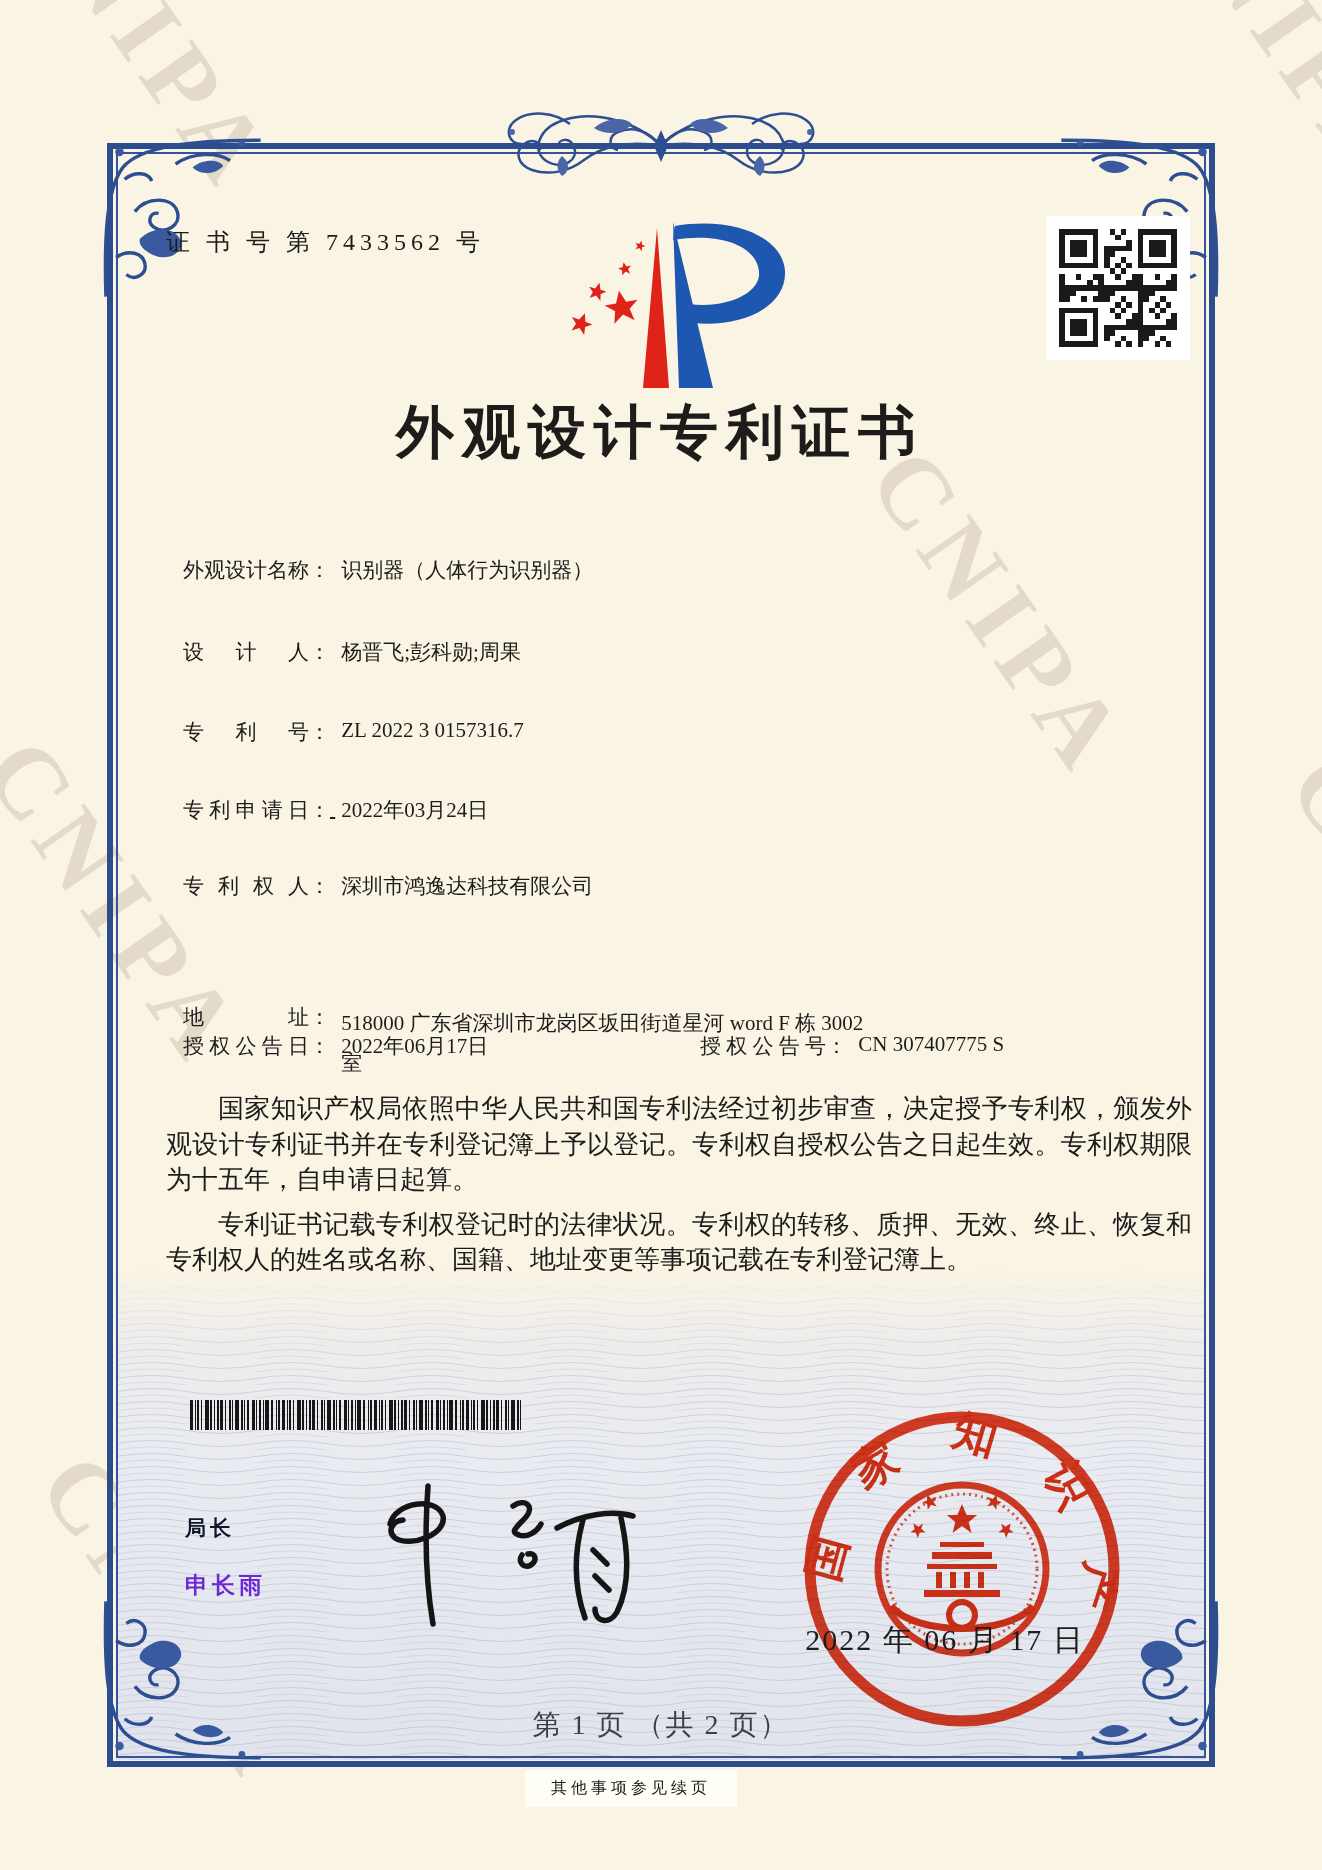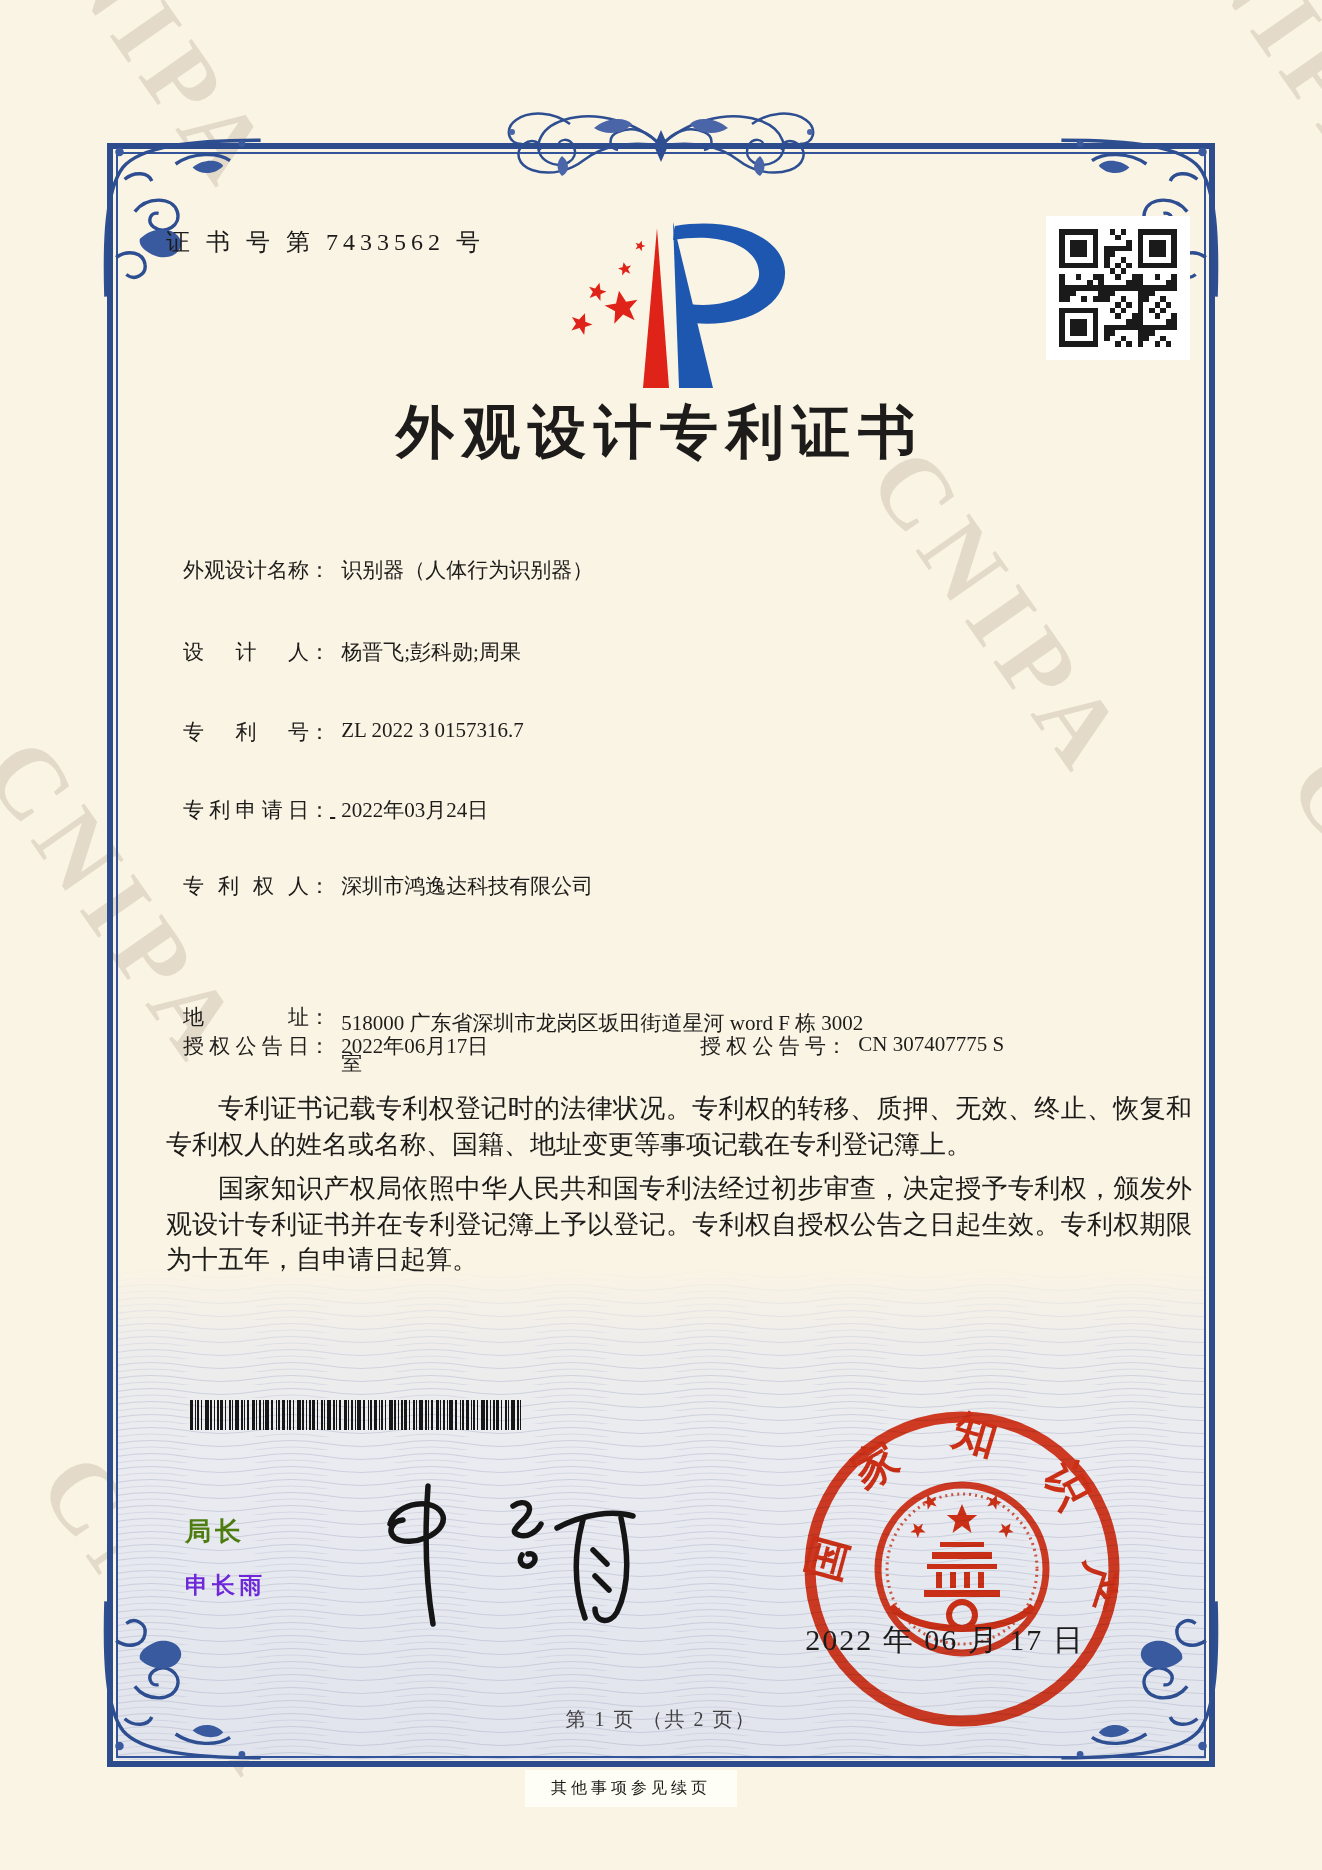--- a/index.html
+++ b/index.html
@@ -42,27 +42,27 @@
   .fcolon{display:inline-block;vertical-align:top;}
   .fvalue{display:inline-block;margin-left:6px;vertical-align:top;}
   .grant2{position:absolute;left:517px;top:0;}
 
   .para-wrap{left:166px;top:1091px;width:1026px;z-index:5;}
   .para{font-size:26px;line-height:35.5px;text-align:justify;text-indent:2em;margin:0;}
   .para+.para{margin-top:9px;}
 
   
   .barcode{left:190px;top:1400px;width:338px;height:30px;z-index:6;}
-  .director-title{left:185px;top:1514px;font-size:26px;letter-spacing:4px;font-weight:600;
-        font-family:Liberation Sans, sans-serif;color:#4d7c0f;z-index:6;}
+  .director-title{left:185px;top:1514px;font-size:21px;letter-spacing:4px;font-weight:600;
+        font-family:Liberation Sans, sans-serif;color:#0f172a;z-index:6;}
   .director-name{left:185px;top:1570px;font-size:23px;letter-spacing:4px;font-weight:600;
         font-family:Liberation Serif, serif;color:#6d28d9;z-index:6;}
   .sig{left:345px;top:1472px;z-index:6;}
   .seal{left:795px;top:1402px;z-index:7;mix-blend-mode:multiply;}
-  .pageno{left:108px;top:1706px;width:1106px;text-align:center;font-size:20px;
+  .pageno{left:108px;top:1706px;width:1106px;text-align:center;font-size:28px;
           letter-spacing:2px;color:#3f3f42;z-index:6;}
   .cont{left:631px;top:1770px;transform:translateX(-50%);background:#fffef6;
         padding:8px 26px;font-size:16px;letter-spacing:4px;z-index:6;white-space:nowrap;}
 </style>
 </head>
 <body>
 
 <div class="wm" style="left:-40px;top:-30px;">CNIPA</div>
 <div class="wm" style="left:1100px;top:-35px;">CNIPA</div>
 <div class="wm" style="left:815px;top:555px;">CNIPA</div>
@@ -327,22 +327,22 @@
 <div class="abs row" style="top:1032px;">
   <span class="flabel">授权公告日</span><span class="fcolon">：</span>
   <span class="fvalue">2022年06月17日</span>
   <span class="grant2">
     <span class="flabel">授权公告号</span><span class="fcolon">：</span>
     <span class="fvalue">CN 307407775 S</span>
   </span>
 </div>
 
 <div class="abs para-wrap">
+  <p class="para">国家知识产权局依照中华人民共和国专利法经过初步审查，决定授予专利权，颁发外观设计专利证书并在专利登记簿上予以登记。专利权自授权公告之日起生效。专利权期限为十五年，自申请日起算。</p>
   <p class="para">专利证书记载专利权登记时的法律状况。专利权的转移、质押、无效、终止、恢复和专利权人的姓名或名称、国籍、地址变更等事项记载在专利登记簿上。</p>
-  <p class="para">国家知识产权局依照中华人民共和国专利法经过初步审查，决定授予专利权，颁发外观设计专利证书并在专利登记簿上予以登记。专利权自授权公告之日起生效。专利权期限为十五年，自申请日起算。</p>
 </div>
 
 <svg class="abs barcode" viewBox="0 0 338 30" preserveAspectRatio="none">
   <g fill="#161616" id="bars">
       <rect x="0" y="0" width="3" height="30"></rect>
       <rect x="5" y="0" width="1" height="30"></rect>
       <rect x="7" y="0" width="2" height="30"></rect>
       <rect x="11" y="0" width="1" height="30"></rect>
       <rect x="15" y="0" width="4" height="30"></rect>
       <rect x="20" y="0" width="2" height="30"></rect>

